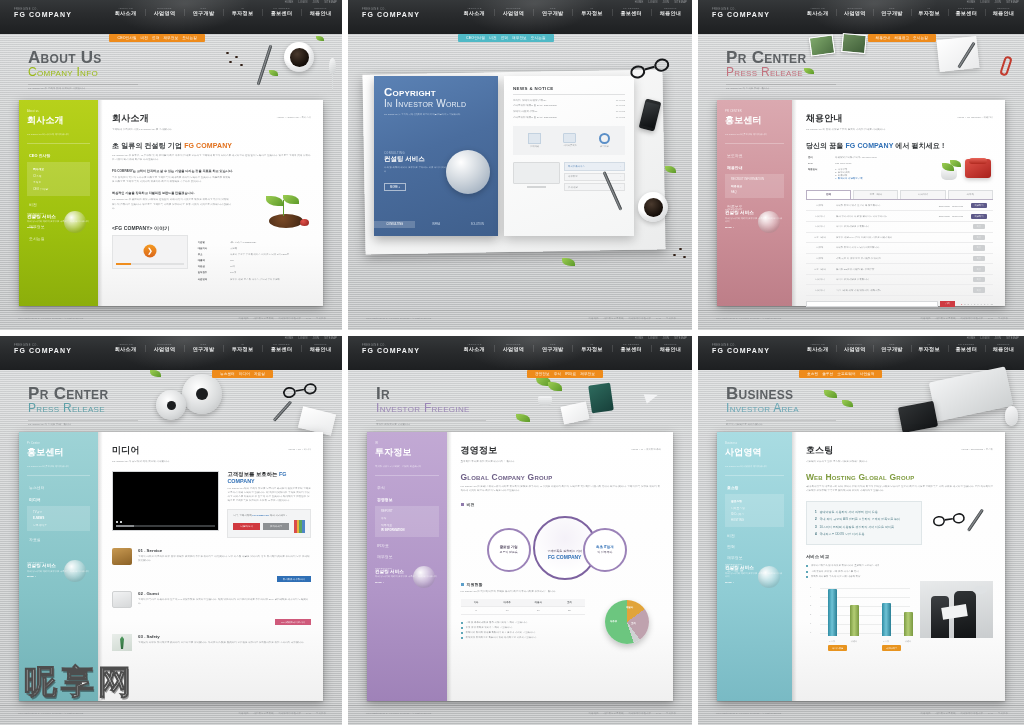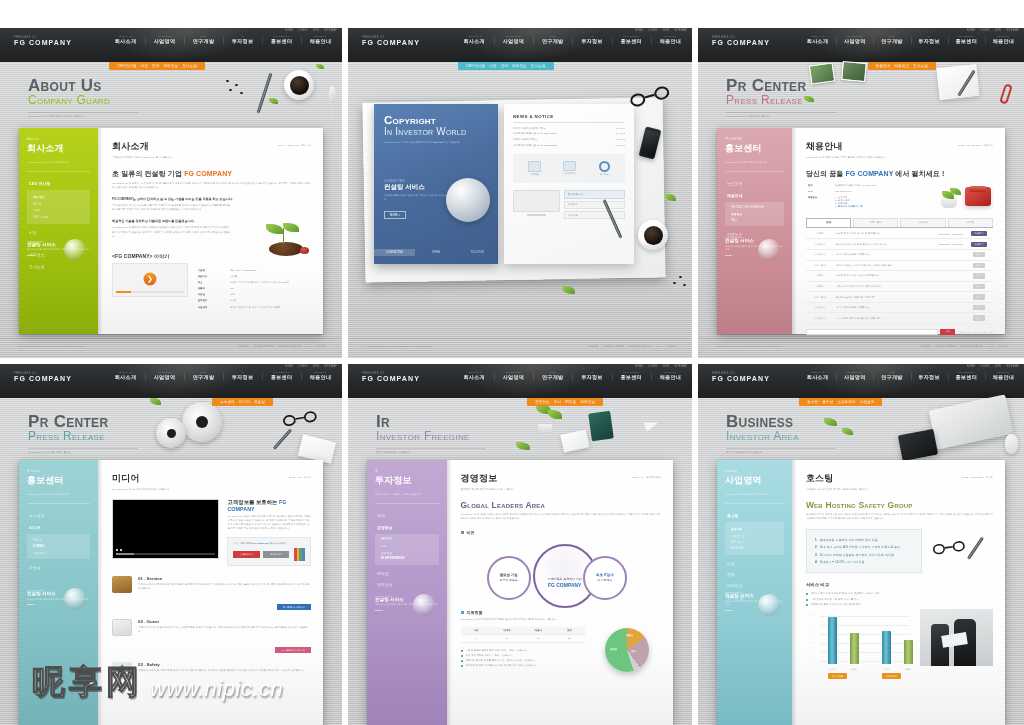--- a/index.html
+++ b/index.html
@@ -16,21 +16,20 @@
   .cellC { grid-column:5; grid-row:1; }
   .cellD { grid-column:1; grid-row:3; }
   .cellE { grid-column:3; grid-row:3; }
   .cellF { grid-column:5; grid-row:3; }
 
   
   .mock { position:relative; width:100%; height:100%; overflow:hidden;
     background:
       repeating-linear-gradient(0deg, rgba(255,255,255,.35) 0 1px, rgba(0,0,0,.03) 1px 2px),
       linear-gradient(180deg,#d7d9da 0%,#c9cbcc 45%,#bfc1c2 100%);
-    margin-top: 28px;
   }
   
   .nav { position:relative; height:34px; width:100%;
     background:linear-gradient(180deg,#35383a 0%,#2a2c2e 40%,#1d1f21 100%);
     overflow:hidden; }
   .nav:after{ content:""; position:absolute; left:34%; top:-26px; width:40%; height:60px;
     background:radial-gradient(ellipse at center, rgba(255,255,255,.14), rgba(255,255,255,0) 70%);
     transform:rotate(-6deg); }
   .nav-util { position:absolute; right:5px; top:1px; display:flex; gap:5px; z-index:3; }
   .nav-util span { font-size:2.6px; color:#9a9da0; letter-spacing:.2px; }
@@ -195,21 +194,21 @@
   .chart .yt { position:absolute; left:4px; font-size:2.2px; color:#b3b6b8; }
   .bar { position:absolute; bottom:10px; width:9px; border-radius:1px 1px 0 0; }
   .bar.teal { background:linear-gradient(90deg,#2e8ca4,#6fc3d6 45%,#2a7f95); }
   .bar.olive { background:linear-gradient(90deg,#7c9b43,#b3cd74 45%,#7a9941); }
   .bar-lbl { position:absolute; bottom:3px; font-size:2.3px; color:#9b9ea0; width:14px;
     text-align:center; }
   .chart-tag { position:absolute; bottom:-5px; font-size:2.3px; color:#fff; background:#e8941f;
     padding:1.2px 4px; border-radius:1px; }
 
   
-  .wm { position:absolute; left:32px; bottom:20px; display:flex; align-items:flex-end; gap:7px;
+  .wm { position:absolute; left:24px; bottom:20px; display:flex; align-items:center; gap:7px;
     z-index:40; }
   .wm .cn { font-size:33px; font-weight:bold; color:#fff; letter-spacing:4px;
     -webkit-text-stroke:1px #4d4d4d; text-shadow:1px 2px 0 rgba(0,0,0,.35); }
   .wm .url { font-size:22px; font-style:italic; color:#fff; letter-spacing:.5px;
     text-shadow:1px 2px 2px rgba(0,0,0,.45); padding-bottom:3px; }
   .idtag { position:absolute; right:10px; bottom:18px; z-index:40;
     background:rgba(140,142,144,.62); padding:3px 10px; }
   .idtag span { font-size:14px; color:#fff; letter-spacing:.3px; }
 </style>
 </head>
@@ -262,21 +261,21 @@
         <span>CEO인사말</span>
         <span>비전</span>
         <span>연혁</span>
         <span>재무정보</span>
         <span>오시는길</span>
       </div>
 
       <div class="hero">
         <div class="hero-title">
           <div class="t1">About Us</div>
-          <div class="t2" style="color:#9bbb18">Company Guard</div>
+          <div class="t2" style="color:#9bbb18">Company Info</div>
         </div>
         <div class="hero-rule"></div>
         <div class="hero-sub">FG COMPANY는 고객과 함께 성장하는 기업입니다</div>
         <div class="prop cup" style="right:28px; top:8px"></div>
         <div class="prop pen" style="right:76px; top:10px"></div>
         <div class="prop spoon" style="right:6px; top:24px"></div>
         <div class="prop leaf" style="right:64px; top:36px; width:9px; height:6px"></div>
         <div class="prop leaf" style="right:18px; top:2px; width:8px; height:5px"></div>
         <div class="prop bean" style="right:104px; top:22px"></div>
         <div class="prop bean" style="right:110px; top:27px"></div>
@@ -1017,21 +1016,21 @@
             <div class="pt">컨설팅 서비스</div>
             <div class="pd">지식 및 최적의 패키지 솔루션을 구축하는 사업 서비스입니다</div>
             <div class="pm">MORE +</div>
             <div class="orb"></div>
           </div>
         </div>
         <div class="page">
           <div class="pg-title">경영정보</div>
           <div class="pg-sub">효과적인 투자를 위한 정보를 제공하여 드립니다.</div>
           <div class="crumb">HOME &gt; IR &gt; 경영정보/주식</div>
-          <div class="h2-en" style="color:#6d5f86">Global Leaders Area</div>
+          <div class="h2-en" style="color:#6d5f86">Global Company Group</div>
           <div class="body">FG COMPANY는 올해년 경제 1위의 자리로 정보화의 물결을 주구하며, IT 산업을 비롯하여 최선의 노력으로 혁신적인 기업가치 증대가 되고자 합니다. 고객의 만족 실현을 위하여 정직하게 기업이 되고자 최선의 노력을 다하고있습니다.</div>
 
           <div style="display:flex;align-items:center;gap:3px;margin-top:9px">
             <span style="width:3px;height:3px;background:#8e79ab;display:inline-block"></span>
             <span style="font-size:4px;font-weight:bold;color:#4a4d50">비전</span>
           </div>
 
           <div class="circles">
             <div class="circ" style="left:13%; top:14px; width:44px; height:44px; border:2px solid #9b82b8; background:#fff">
               <div>
@@ -1194,21 +1193,21 @@
             <div class="pt">컨설팅 서비스</div>
             <div class="pd">지식 및 최적의 패키지 솔루션을 구축하는 사업 서비스입니다</div>
             <div class="pm">MORE +</div>
             <div class="orb"></div>
           </div>
         </div>
         <div class="page">
           <div class="pg-title">호스팅</div>
           <div class="pg-sub">기술력이 보유하고 있는 호스팅 기술을 설명해드립니다.</div>
           <div class="crumb">HOME &gt; BUSINESS &gt; 호스팅</div>
-          <div class="h2-en" style="color:#7f9b3f">Web Hosting Safety Group</div>
+          <div class="h2-en" style="color:#7f9b3f">Web Hosting Global Group</div>
           <div class="body">국내 최대규모의 네트워크와 서버 센터가 안에 이어서 최고의 인터넷 환경을 보유하고 있으며 최고의 기술로 고객만족도 가치 환경을 제공하고 있습니다. 또한 독자적이고 기술적인 운영전략 구축으로 합리적 서버 운영이 가격이라고 있습니다.</div>
 
           <div style="position:relative">
             <ol class="numlist">
               <li><b>1</b><span>광대역망을 사용하여 서버 과부하 없이 운용</span></li>
               <li><b>2</b><span>국내 최다 규모의 A/S 센터를 보유하여 고객의 만족도를 높임</span></li>
               <li><b>3</b><span>10초마다 트래픽 사용량을 갱신하여 서버 다운을 막아줌</span></li>
               <li><b>4</b><span>국내최초로 DDOS 보안 서버 운용</span></li>
             </ol>
             <div class="prop glasses" style="right:24px; top:12px; transform:rotate(-8deg) scale(.8)">
@@ -1272,15 +1271,14 @@
           <span>오시는길</span>
         </div>
       </div>
     </div>
   </div>
 
 </div>
 
   <div class="wm">
     <span class="cn">昵享网</span>
-    <span class="url">www.nipic.cn</span>
   </div>
 </div>
 
 </body></html>

